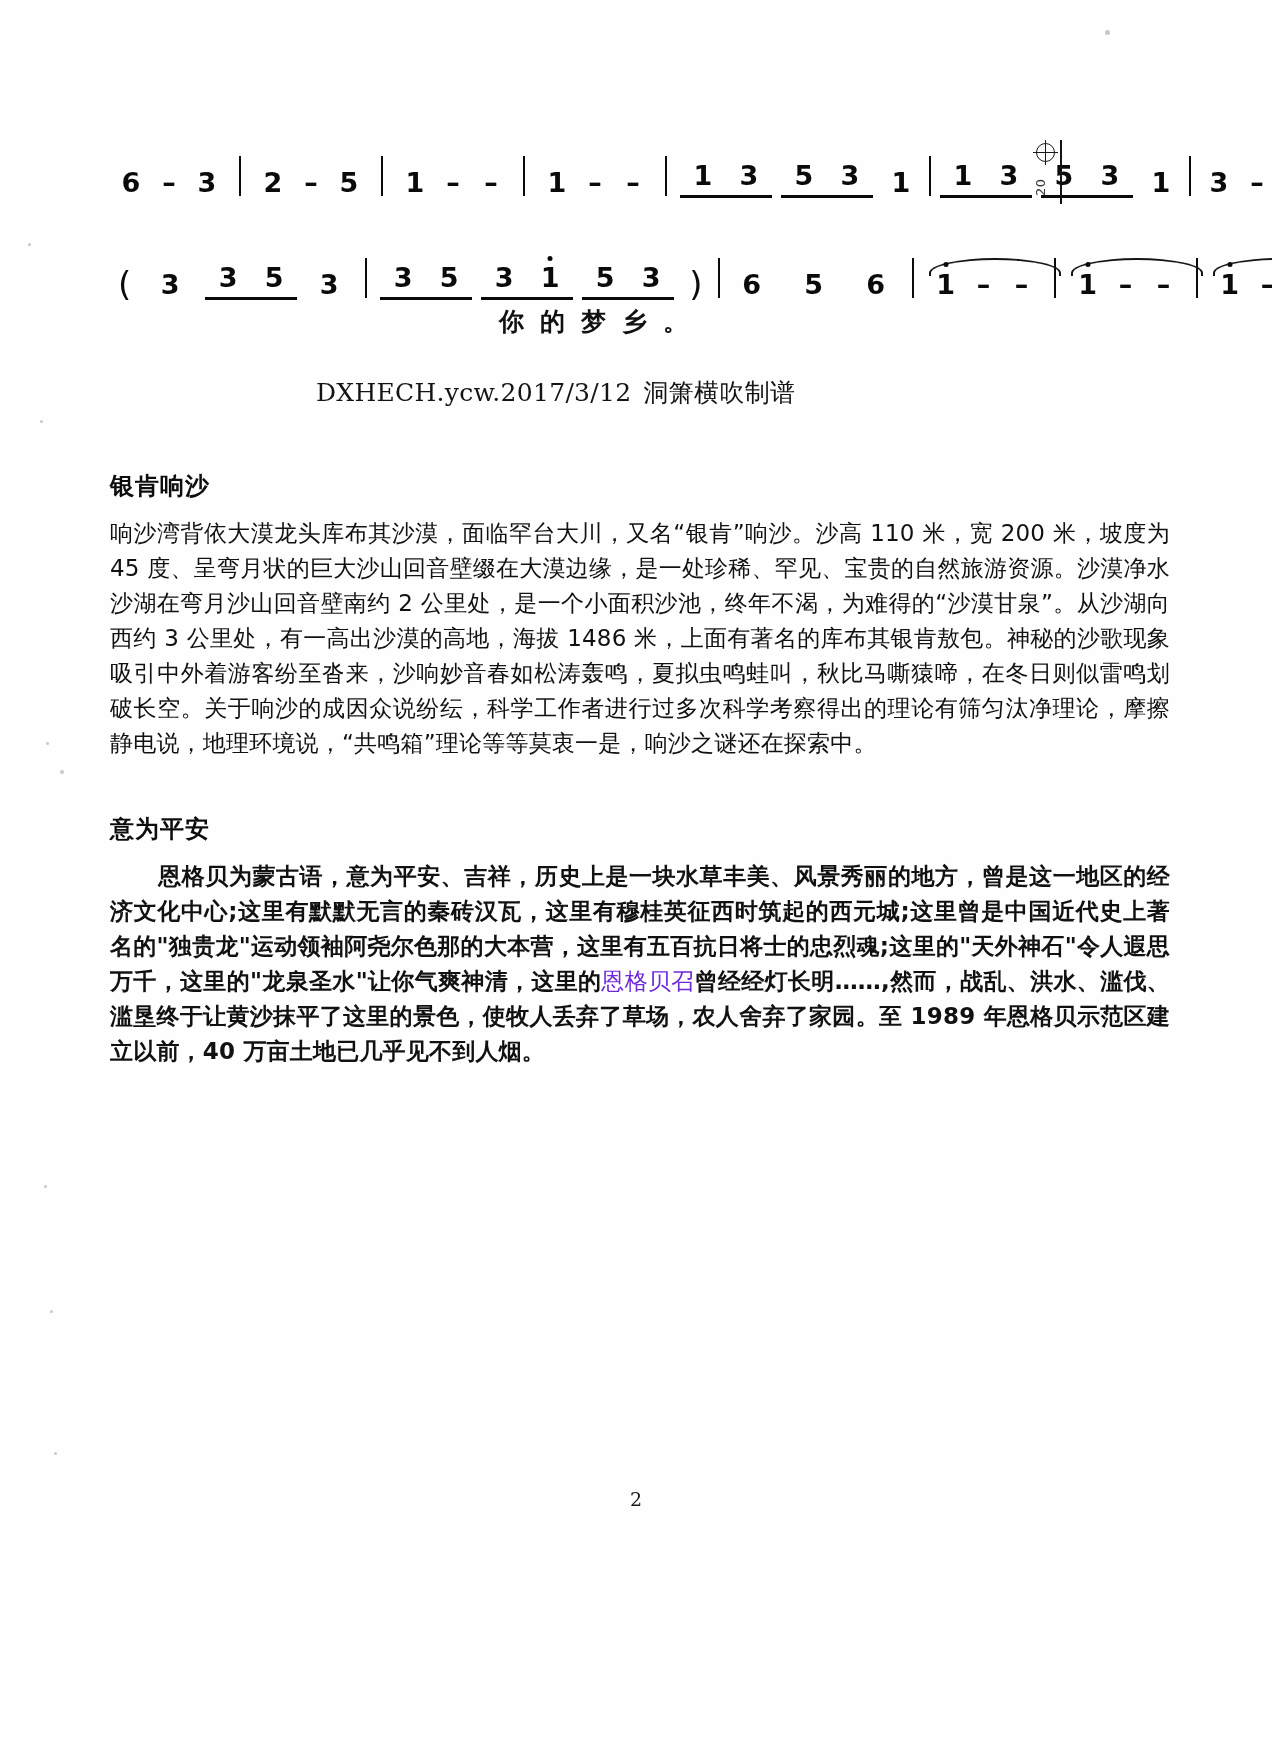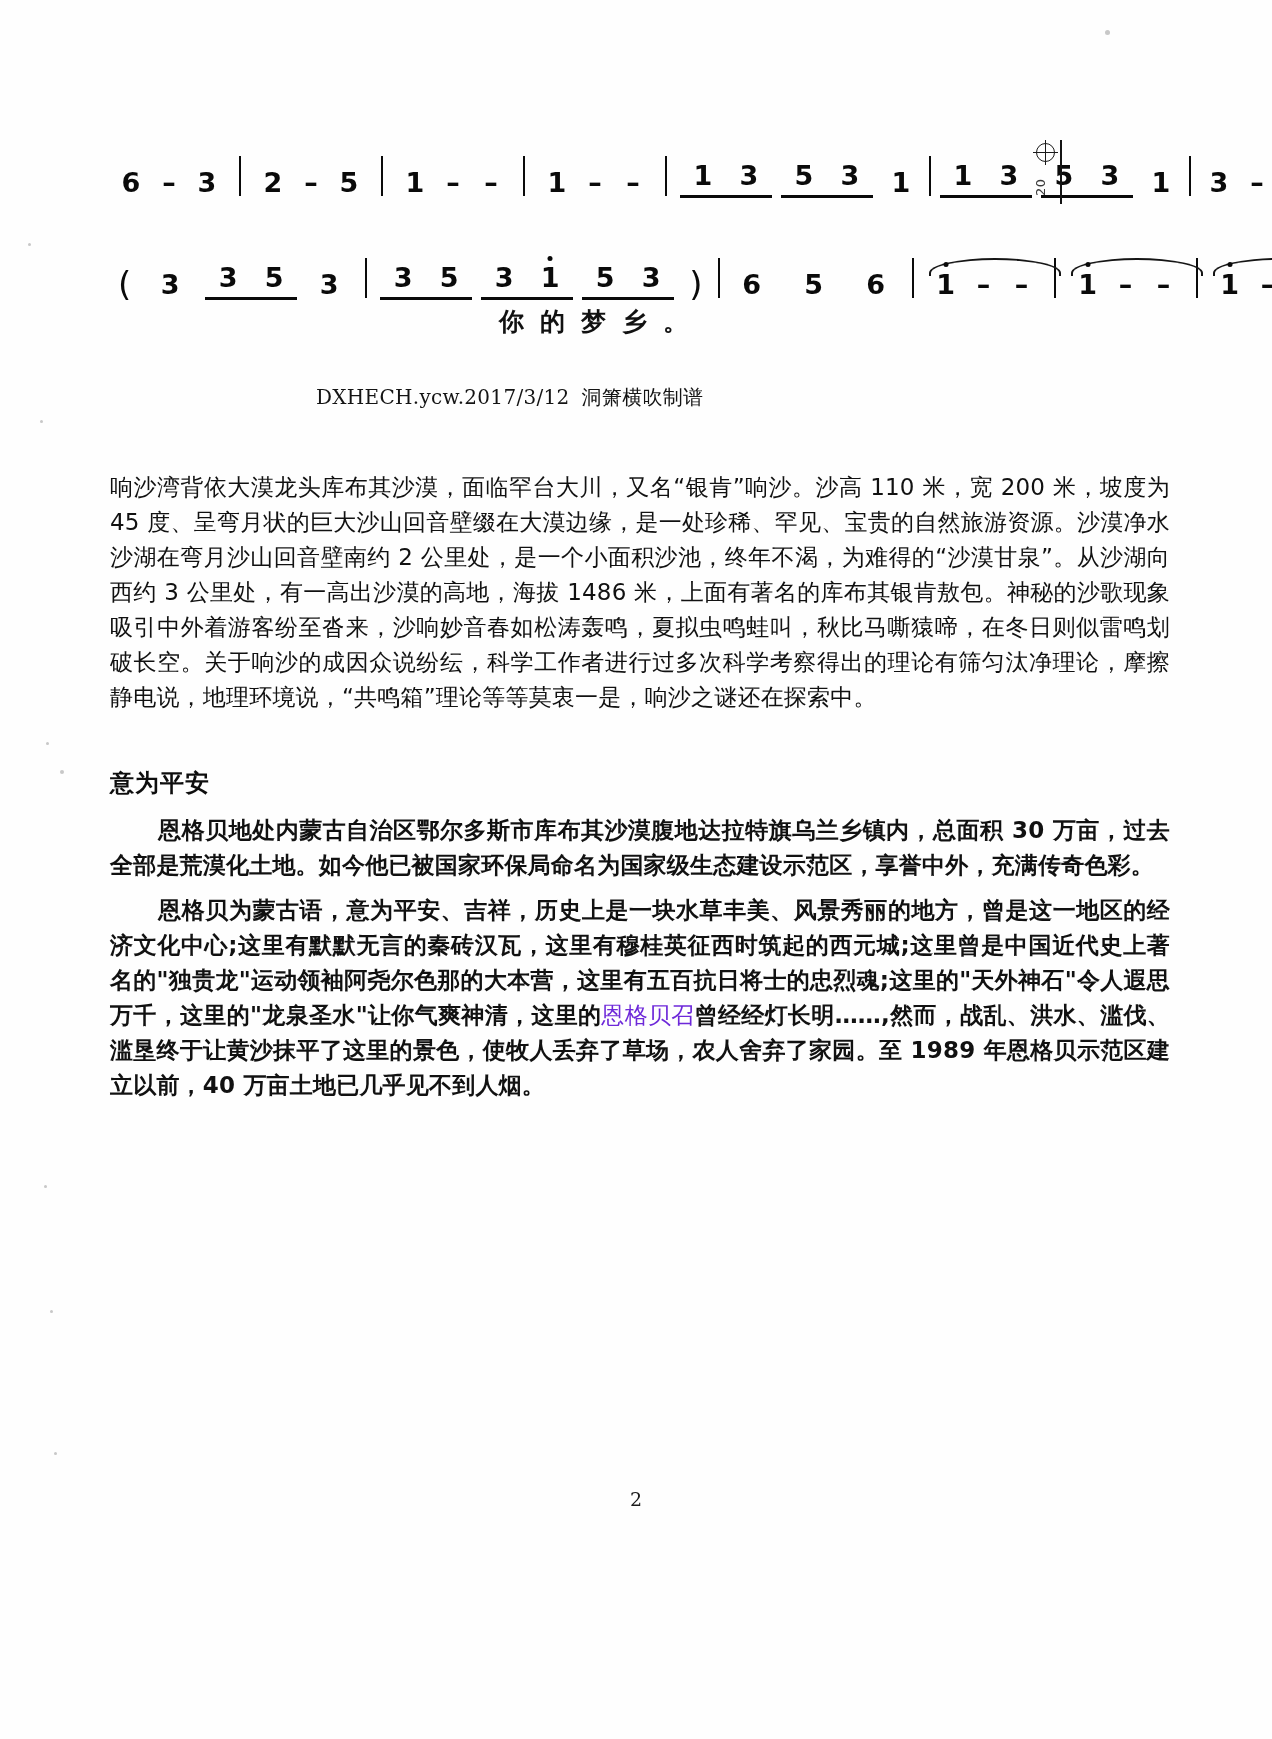--- a/index.html
+++ b/index.html
@@ -164,23 +164,23 @@
     font-size: 25px;
     letter-spacing: 16px;
     color: #111;
     margin-left: 12px;
   }
 
   
   .credit {
     position: absolute;
     left: 316px;
-    top: 384px;
+    top: 376px;
     font-family: "DejaVu Serif", "Liberation Serif", serif;
-    font-size: 20px;
+    font-size: 25px;
     color: #141414;
     letter-spacing: .3px;
   }
   .credit .cn {
     font-family: "DejaVu Sans", "Liberation Sans", sans-serif;
     margin-left: 12px;
   }
 
   
   .body {
@@ -362,26 +362,26 @@
 
     <div class="lyrics">你的梦乡。</div>
   </div>
 
   <div class="credit">
     <span>DXHECH.ycw.2017/3/12</span><span class="cn">洞箫横吹制谱</span>
   </div>
 
   <div class="body">
 
+    <h2 class="sec">银肯响沙</h2>
     <p class="para">响沙湾背依大漠龙头库布其沙漠，面临罕台大川，又名“银肯”响沙。沙高 110 米，宽 200 米，坡度为 45 度、呈弯月状的巨大沙山回音壁缀在大漠边缘，是一处珍稀、罕见、宝贵的自然旅游资源。沙漠净水沙湖在弯月沙山回音壁南约 2 公里处，是一个小面积沙池，终年不渴，为难得的“沙漠甘泉”。从沙湖向西约 3 公里处，有一高出沙漠的高地，海拔 1486 米，上面有著名的库布其银肯敖包。神秘的沙歌现象吸引中外着游客纷至沓来，沙响妙音春如松涛轰鸣，夏拟虫鸣蛙叫，秋比马嘶猿啼，在冬日则似雷鸣划破长空。关于响沙的成因众说纷纭，科学工作者进行过多次科学考察得出的理论有筛匀汰净理论，摩擦静电说，地理环境说，“共鸣箱”理论等等莫衷一是，响沙之谜还在探索中。</p>
 
     <div class="sec-gap"></div>
 
     <h2 class="sec">意为平安</h2>
-    <p class="para indent bold">恩格贝地处内蒙古自治区鄂尔多斯市库布其沙漠腹地达拉特旗乌兰乡镇内，总面积 30 万亩，过去全部是荒漠化土地。如今他已被国家环保局命名为国家级生态建设示范区，享誉中外，充满传奇色彩。</p>
     <p class="para indent bold">
       <span>恩格贝为蒙古语，意为平安、吉祥，历史上是一块水草丰美、风景秀丽的地方，曾是这一地区的经济文化中心;这里有默默无言的秦砖汉瓦，这里有穆桂英征西时筑起的西元城;这里曾是中国近代史上著名的"独贵龙"运动领袖阿尧尔色那的大本营，这里有五百抗日将士的忠烈魂;这里的"天外神石"令人遐思万千，这里的"龙泉圣水"让你气爽神清，这里的</span><span class="red">恩格贝召</span><span>曾经经灯长明……,然而，战乱、洪水、滥伐、滥垦终于让黄沙抹平了这里的景色，使牧人丢弃了草场，农人舍弃了家园。至 1989 年恩格贝示范区建立以前，40 万亩土地已几乎见不到人烟。</span>
     </p>
   </div>
 
   <div class="pageno">2</div>
 
 </div>
 
 </body></html>

